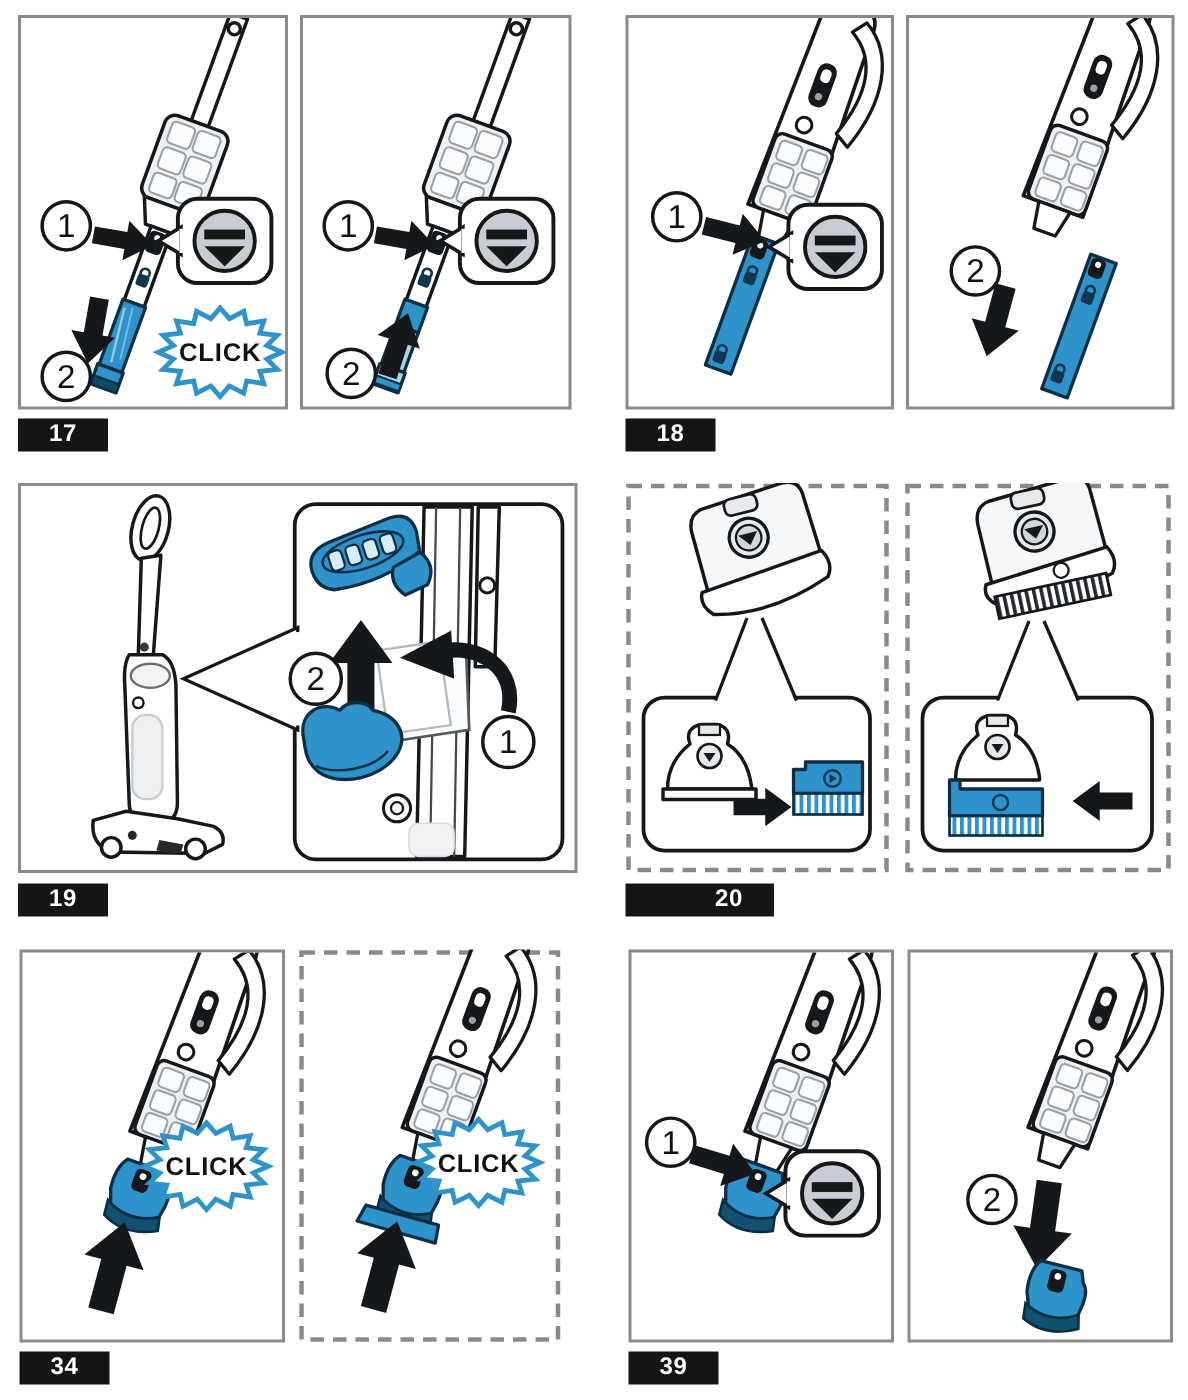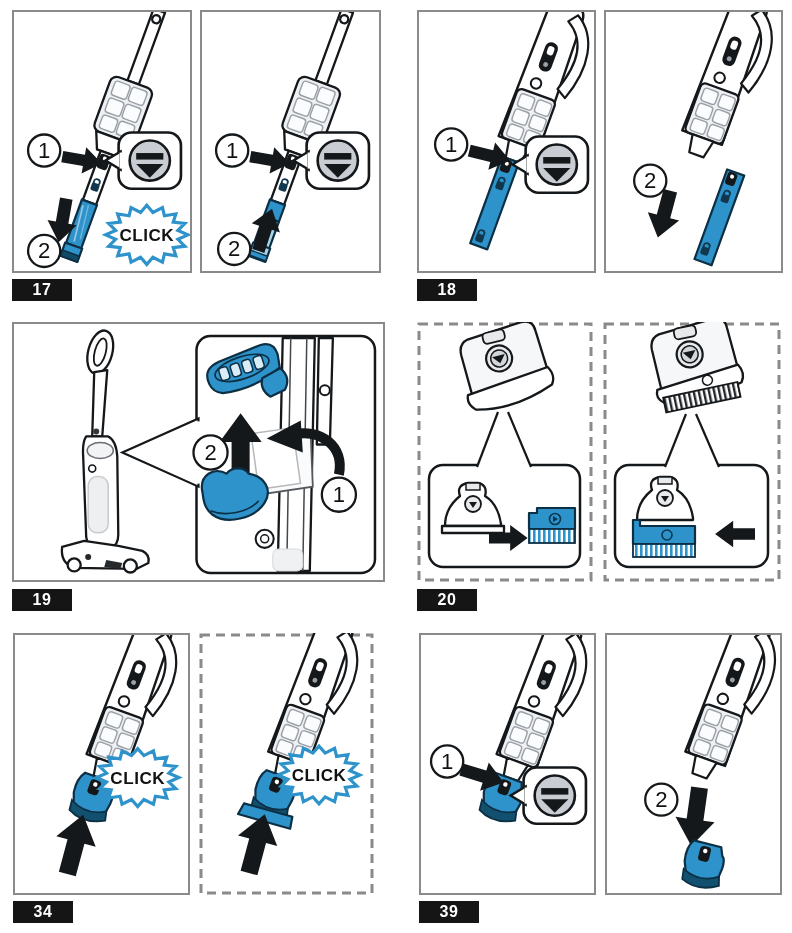--- a/index.html
+++ b/index.html
@@ -306,21 +306,21 @@
         <rect x="-7" y="-33" width="14" height="7" fill="#e7e9eb" stroke="#15181b" stroke-width="1.5"></rect>
         <circle cx="0" cy="-12" r="8" fill="#e7e9eb" stroke="#15181b" stroke-width="1.8"></circle>
         <polygon points="-4,-14 4,-14 0,-8" fill="#15181b"></polygon>
         <path d="M-32,16 L-32,10 L-25,10 L-25,16 L30,16 L30,34 L-32,34 Z" class="blue" stroke-width="2"></path>
         <circle cx="2" cy="25" r="5" fill="none" stroke="#0a3850" stroke-width="1.6"></circle>
         <rect x="-32" y="34" width="62" height="13" fill="url(#hatchB)" stroke="#0d2f44" stroke-width="1.8"></rect>
       </g>
       <use href="#arr" fill="#15181b" transform="translate(152,212) rotate(180) scale(0.95)"></use>
     </svg>
   </div>
-  <div class="flabel" style="left:417px;top:589px;">20</div>
+  <div class="flabel" style="left:417px;top:589px;padding-left:39px;">20</div>
 
   <div class="panel" style="left:13px;top:633px;width:177px;height:262px;">
     <svg viewBox="0 0 172 257" preserveAspectRatio="none">
       <g transform="rotate(20 100 95)">
         <use href="#hh" transform="translate(50,-25)"></use>
         <use href="#bluenozzle" transform="translate(100,145)"></use>
       </g>
       <use href="#arr" fill="#15181b" transform="translate(52,238) rotate(-75) scale(1.45)"></use>
       <g transform="translate(122,142)">
         <use href="#star" transform="scale(0.93,0.93)" fill="#fff" stroke="var(--accent-blue)" stroke-width="3.4"></use>

